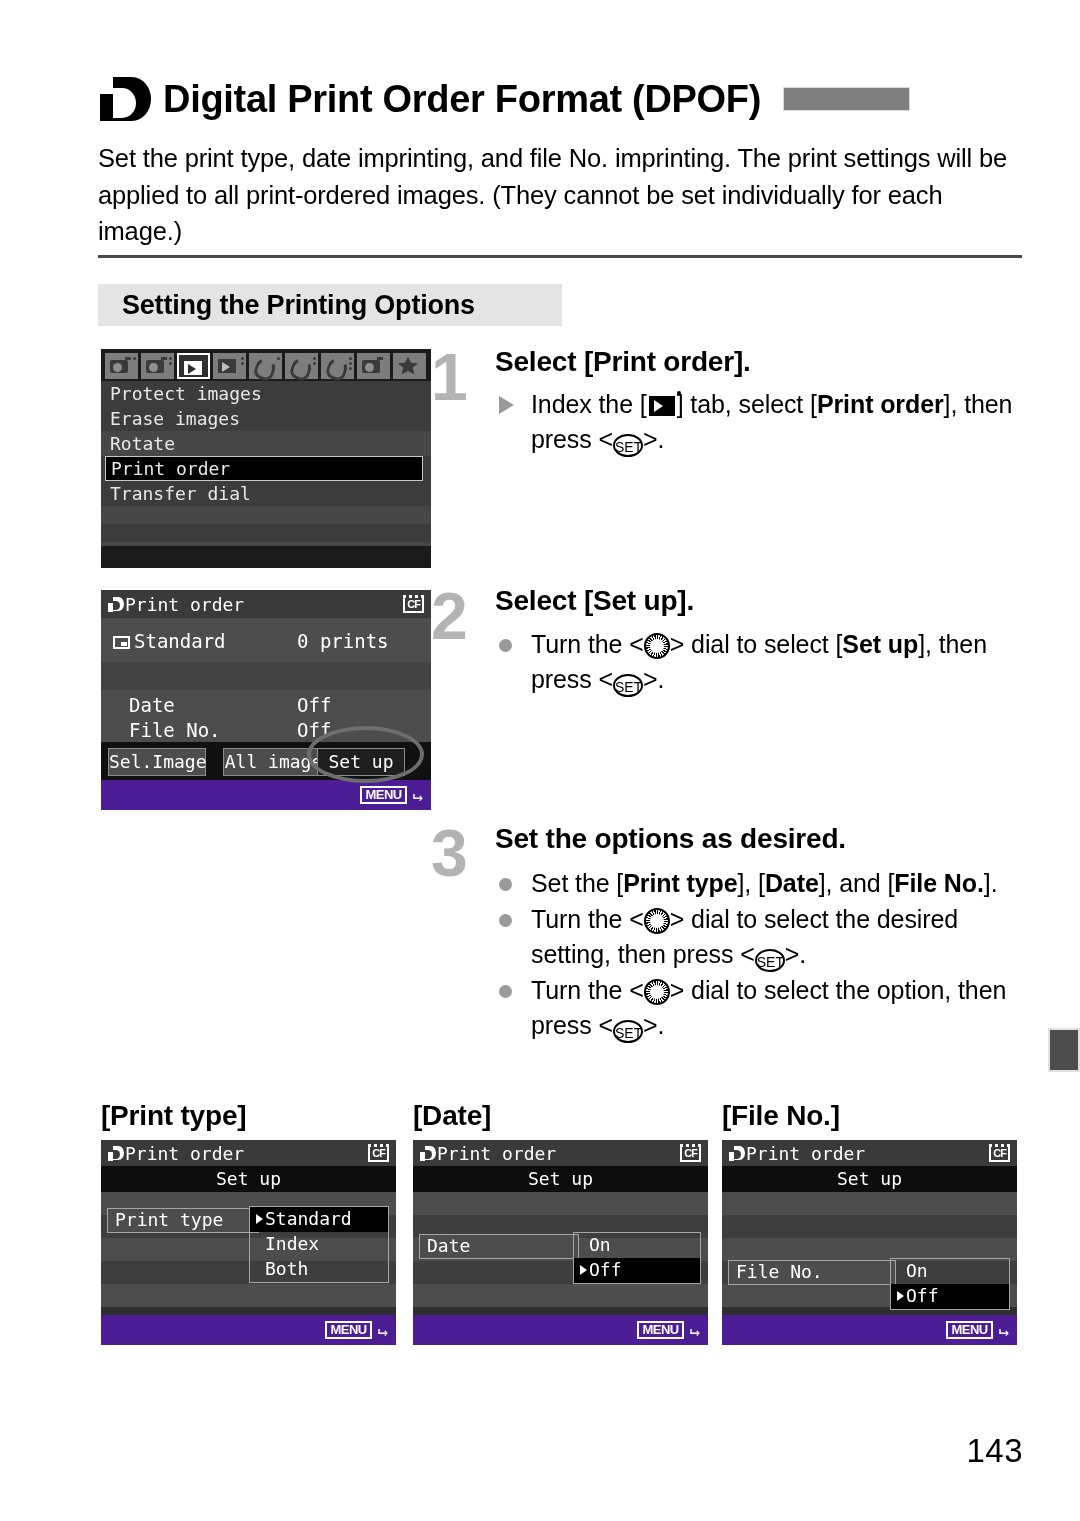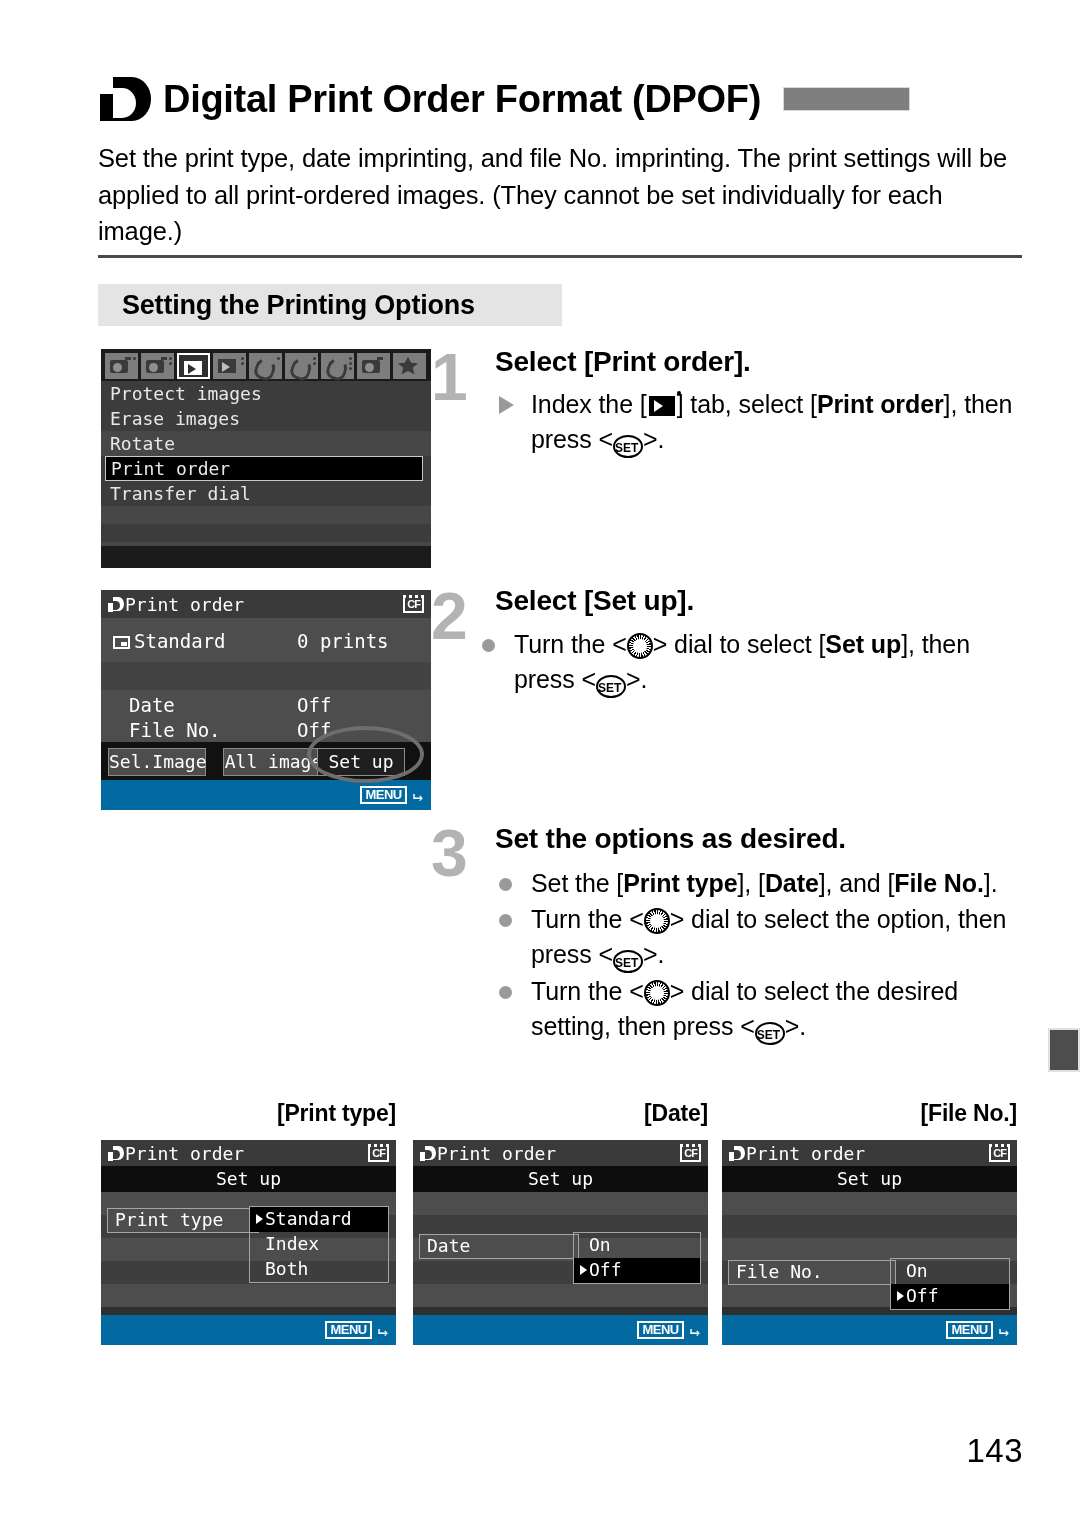--- a/index.html
+++ b/index.html
@@ -163,23 +163,24 @@
   }
   b { font-weight: bold; }
 
   
   .ic-set {
     display: inline-block;
     width: 30px;
     height: 23px;
     border: 2px solid #000;
     border-radius: 50%;
-    font-size: 12px;
-    font-weight: bold;
+    font-size: 14px;
+    font-weight: normal;
     line-height: 22px;
+    text-align: center;
     vertical-align: -4px;
     letter-spacing: 0px;
     box-sizing: border-box;
   }
   .ic-dial {
     display: inline-block;
     width: 26px;
     height: 26px;
     border-radius: 50%;
     border: 2px solid #000;
@@ -403,21 +404,21 @@
     border-top-width: 3px;
     padding: 0 2px;
     line-height: 13px;
     font-family: "Liberation Sans", sans-serif;
     letter-spacing: -1px;
   }
   .po-menu-bar {
     position: absolute;
     left: 0; right: 0; bottom: 0;
     height: 30px;
-    background: #0369a1;
+    background: #4c1d95;
     display: flex;
     align-items: center;
     justify-content: flex-end;
     padding-right: 8px;
     box-sizing: border-box;
   }
   .menu-badge {
     font-family: "Liberation Sans", sans-serif;
     font-size: 13px;
     font-weight: bold;
@@ -475,23 +476,23 @@
     position: absolute;
     border: 4px solid #6e6e6e;
     border-radius: 50%;
     box-sizing: border-box;
     pointer-events: none;
   }
 
   
   .trio-caption {
     position: absolute;
-    font-size: 23px;
+    font-size: 28px;
     font-weight: bold;
-    text-align: right;
+    text-align: left;
     letter-spacing: -0.2px;
   }
   .setup-screen { width: 295px; height: 205px; background:#2f2f2f; border:none; }
   .setup-screen .setup-head {
     position: absolute;
     left: 0; right: 0; top: 26px;
     height: 26px;
     background: #0d0d0d;
     text-align: center;
     font-size: 18px;
@@ -696,30 +697,30 @@
   </div>
   <div class="po-menu-bar">
     <span class="menu-badge">MENU</span>
     <span class="back-arrow">↵</span>
   </div>
 </div>
 <div class="ellipse" style="left:307px; top:726px; width:117px; height:57px;"></div>
 
 <div class="step-num" style="left:431px; top:583px;">2</div>
 <div class="step-head" style="left:495px; top:585px;">Select [Set up].</div>
-<div class="step-body" id="step-2-body" style="left:478px; top:627px; width:525px;">
+<div class="step-body" id="step-2-body" style="left:495px; top:627px; width:525px;">
     <div class="li"><span class="bullet-dot"></span><span>Turn the &lt;</span><span class="ic-dial"></span><span>&gt; dial to select [</span><b>Set up</b><span>], then press &lt;</span><span class="ic-set">SET</span><span>&gt;.</span></div>
   </div>
 
 <div class="step-num" style="left:431px; top:820px;">3</div>
 <div class="step-head" style="left:495px; top:823px;">Set the options as desired.</div>
 <div class="step-body" id="step-3-body" style="left:495px; top:866px; width:525px;">
     <div class="li"><span class="bullet-dot"></span><span>Set the [</span><b>Print type</b><span>], [</span><b>Date</b><span>], and [</span><b>File No.</b><span>].</span></div>
+    <div class="li"><span class="bullet-dot"></span><span>Turn the &lt;</span><span class="ic-dial"></span><span>&gt; dial to select the desired setting, then press &lt;</span><span class="ic-set">SET</span><span>&gt;.</span></div>
     <div class="li"><span class="bullet-dot"></span><span>Turn the &lt;</span><span class="ic-dial"></span><span>&gt; dial to select the option, then press &lt;</span><span class="ic-set">SET</span><span>&gt;.</span></div>
-    <div class="li"><span class="bullet-dot"></span><span>Turn the &lt;</span><span class="ic-dial"></span><span>&gt; dial to select the desired setting, then press &lt;</span><span class="ic-set">SET</span><span>&gt;.</span></div>
   </div>
 
 <div class="trio-caption" style="left:101px; top:1100px; width:295px;">[Print type]</div>
 <div class="trio-caption" style="left:413px; top:1100px; width:295px;">[Date]</div>
 <div class="trio-caption" style="left:722px; top:1100px; width:295px;">[File No.]</div>
 
 <div class="lcd setup-screen" id="setup-0" style="left:101px; top:1140px;">
     <div class="po-title">
       <div class="po-glyph">
         <div class="s"></div>

